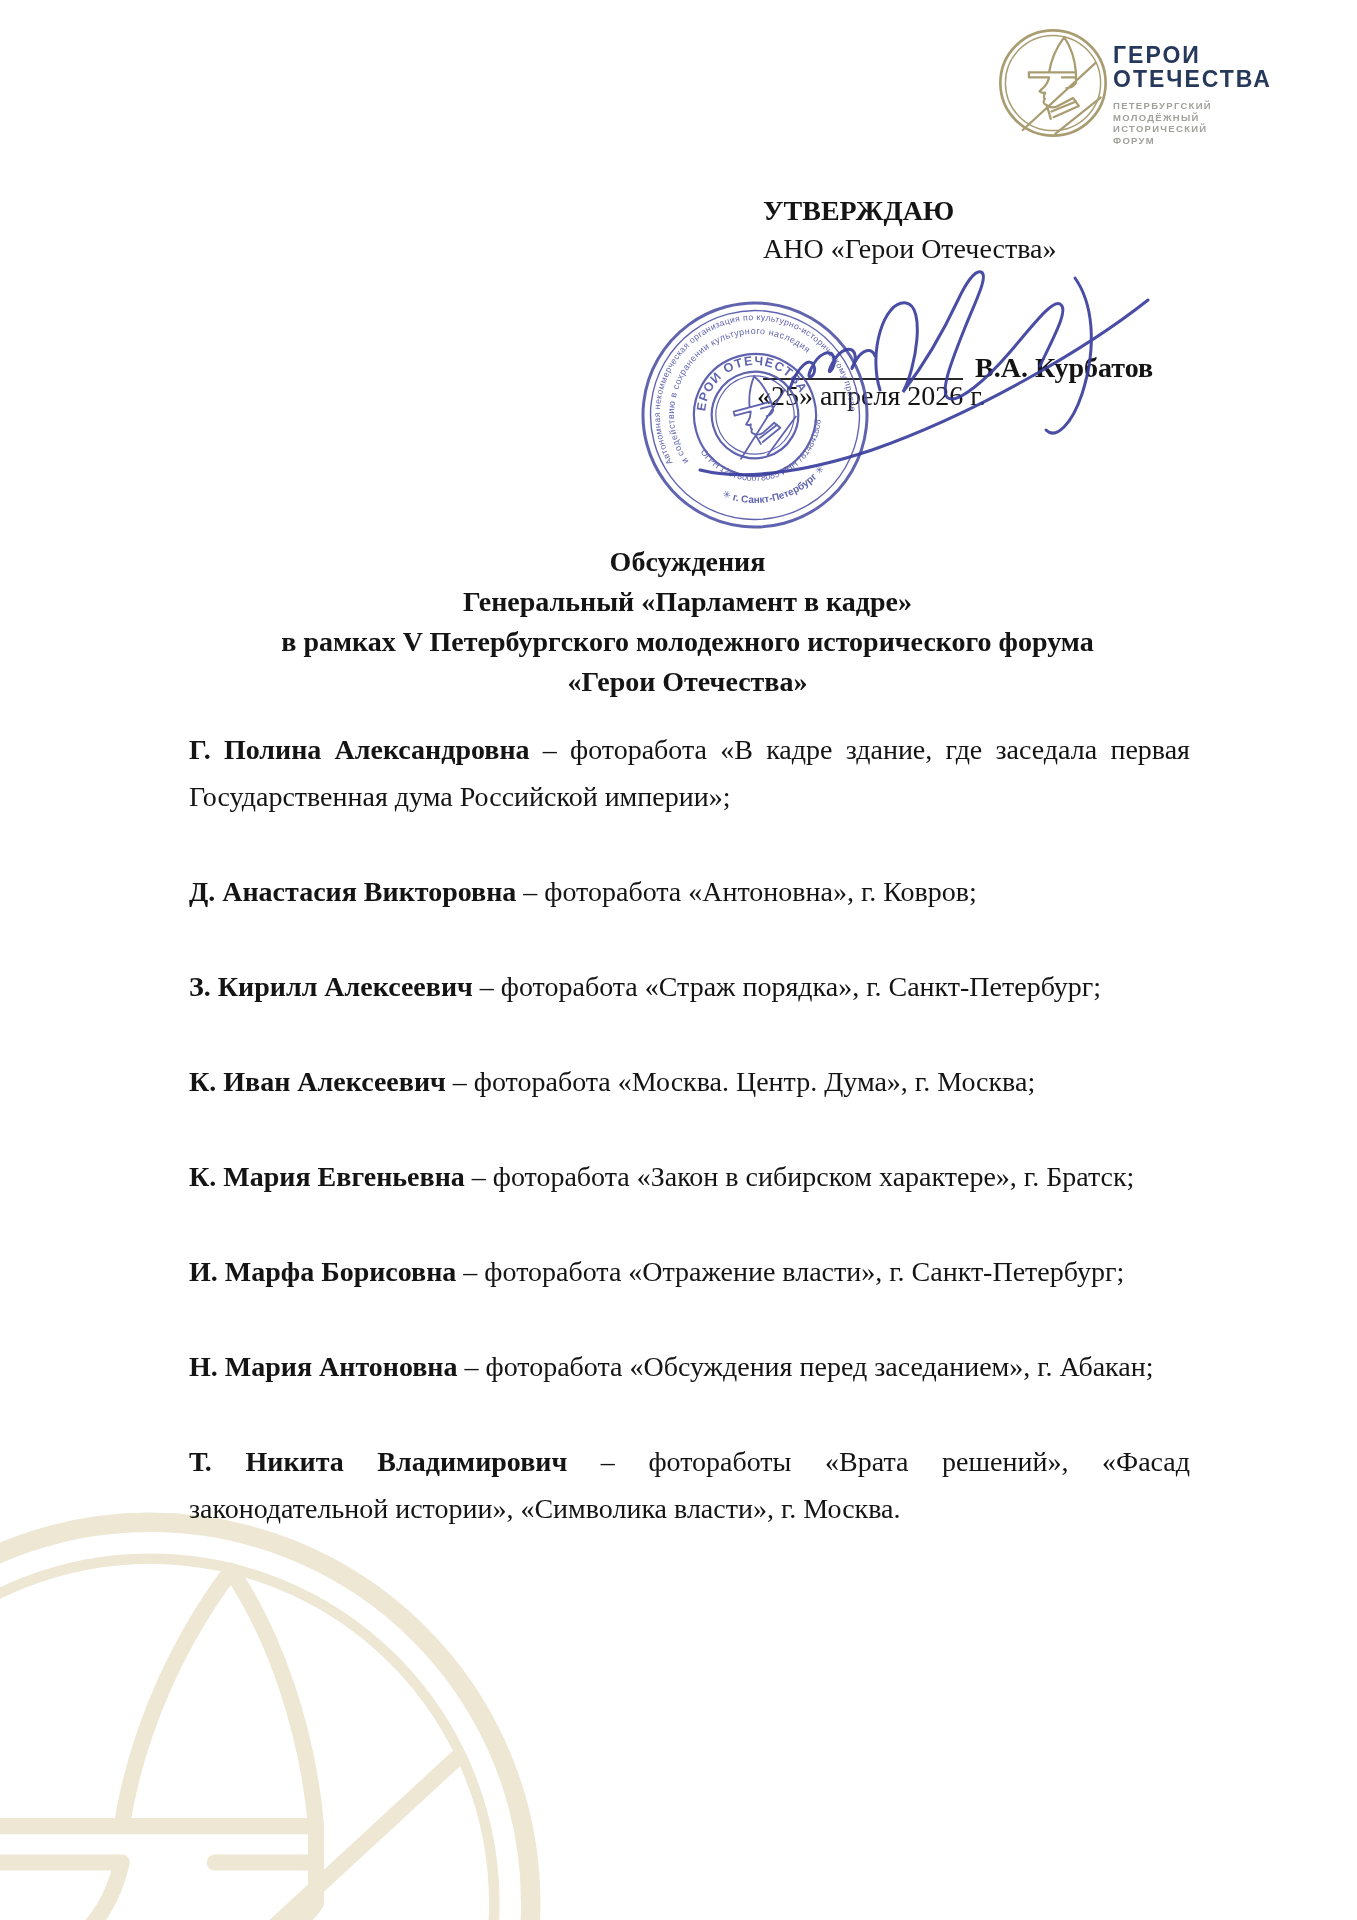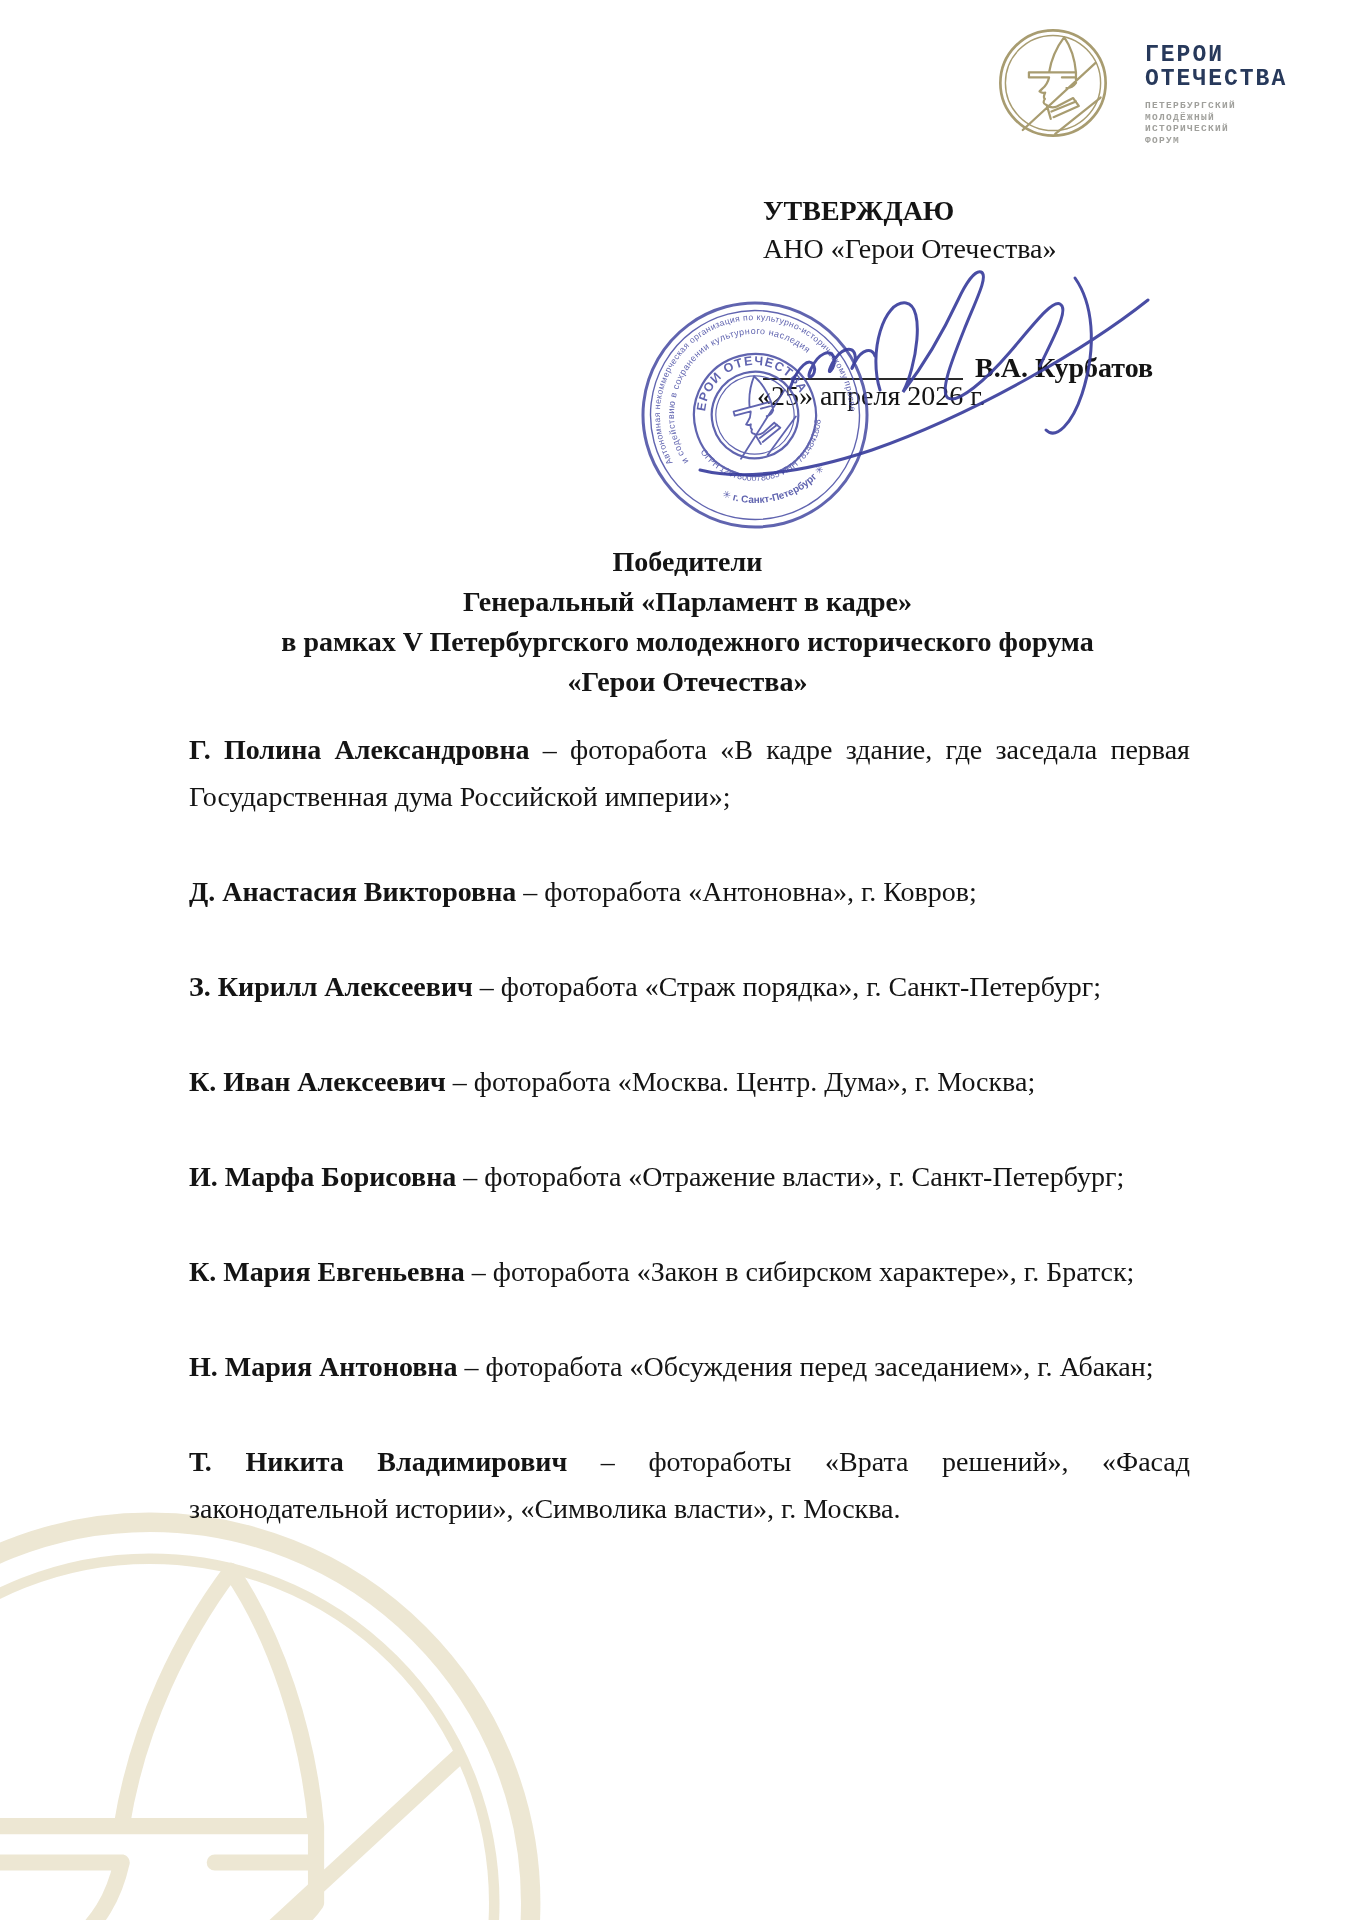--- a/index.html
+++ b/index.html
@@ -4,21 +4,21 @@
 <style>
   html,body{margin:0;padding:0;background:#e8e8e8;}
   .page{
     position:relative;width:1357px;height:1920px;margin:0 auto;
     background:#ffffff;overflow:hidden;
     font-family:"Liberation Serif","DejaVu Serif",serif;color:#141414;
   }
   
   .logo-block{position:absolute;left:997px;top:27px;display:flex;align-items:flex-start;}
   .logo-emblem{width:112px;height:112px;color:#a89c70;flex:0 0 auto;}
-  .logo-text{margin-left:36px;padding-top:16px;font-family:Liberation Mono, monospace;}
+  .logo-text{margin-left:4px;padding-top:16px;font-family:Liberation Sans, sans-serif;}
   .logo-title{color:#27395b;font-weight:bold;font-size:23px;line-height:24px;letter-spacing:2px;}
   .logo-sub{margin-top:9px;color:#a0a09c;font-weight:bold;font-size:9.5px;line-height:11.5px;letter-spacing:1.3px;}
   
   .approval{position:absolute;left:763px;top:192px;font-size:28px;line-height:38px;}
   .approval .hdr{font-weight:bold;}
   .sig-row{position:absolute;left:763px;top:352px;width:420px;height:34px;font-weight:bold;}
   .sig-line{position:absolute;left:0;top:26px;width:200px;border-bottom:2px solid #2a2a2a;}
   .signer{position:absolute;left:212px;top:0;font-size:28px;white-space:nowrap;}
   .date-line{position:absolute;left:757px;top:380px;font-size:28px;text-align:right;}
   
@@ -133,30 +133,30 @@
   <svg class="sign-overlay" viewBox="0 0 1357 1920">
     <g fill="none" stroke="#3a3e9d" stroke-width="3" stroke-linecap="round" opacity="0.92">
       <path d="M 790 388 C 798 366 810 356 814 366 C 818 375 804 384 811 369 C 818 353 831 348 834 358 C 837 367 824 380 832 364 C 840 348 853 345 855 355 C 857 364 847 376 855 362 C 862 349 872 347 875 356"></path>
       <path d="M 880 390 C 868 352 884 300 906 303 C 926 306 916 368 903 392 C 923 366 944 330 958 300 C 966 283 975 270 981 272 C 989 275 976 300 964 330 C 950 365 940 392 948 398 C 958 404 986 380 1010 352 C 1034 324 1052 300 1060 304 C 1070 309 1052 340 1040 366"></path>
       <path d="M 1075 278 C 1092 302 1098 344 1082 394 C 1072 424 1056 440 1046 430"></path>
       <path d="M 1148 300 C 1090 346 980 412 872 450 C 800 474 740 480 700 470"></path>
     </g>
   </svg>
 
   <div class="doc-title">
-    <div>Победители</div>
+    <div>Обсуждения</div>
     <div>Генеральный «Парламент в кадре»</div>
     <div>в рамках V Петербургского молодежного исторического форума</div>
     <div>«Герои Отечества»</div>
   </div>
 
   <div class="winners">
     <p class="entry"><b>Г. Полина Александровна</b><span> – фоторабота «В кадре здание, где заседала первая Государственная дума Российской империи»;</span></p>
     <p class="entry"><b>Д. Анастасия Викторовна</b><span> – фоторабота «Антоновна», г. Ковров;</span></p>
     <p class="entry"><b>З. Кирилл Алексеевич</b><span> – фоторабота «Страж порядка», г. Санкт-Петербург;</span></p>
     <p class="entry"><b>К. Иван Алексеевич</b><span> – фоторабота «Москва. Центр. Дума», г. Москва;</span></p>
+    <p class="entry"><b>К. Мария Евгеньевна</b><span> – фоторабота «Закон в сибирском характере», г. Братск;</span></p>
     <p class="entry"><b>И. Марфа Борисовна</b><span> – фоторабота «Отражение власти», г. Санкт-Петербург;</span></p>
-    <p class="entry"><b>К. Мария Евгеньевна</b><span> – фоторабота «Закон в сибирском характере», г. Братск;</span></p>
     <p class="entry"><b>Н. Мария Антоновна</b><span> – фоторабота «Обсуждения перед заседанием», г. Абакан;</span></p>
     <p class="entry"><b>Т. Никита Владимирович</b><span> – фотоработы «Врата решений», «Фасад законодательной истории», «Символика власти», г. Москва.</span></p>
   </div>
 
 </div>
 
 </body></html>

